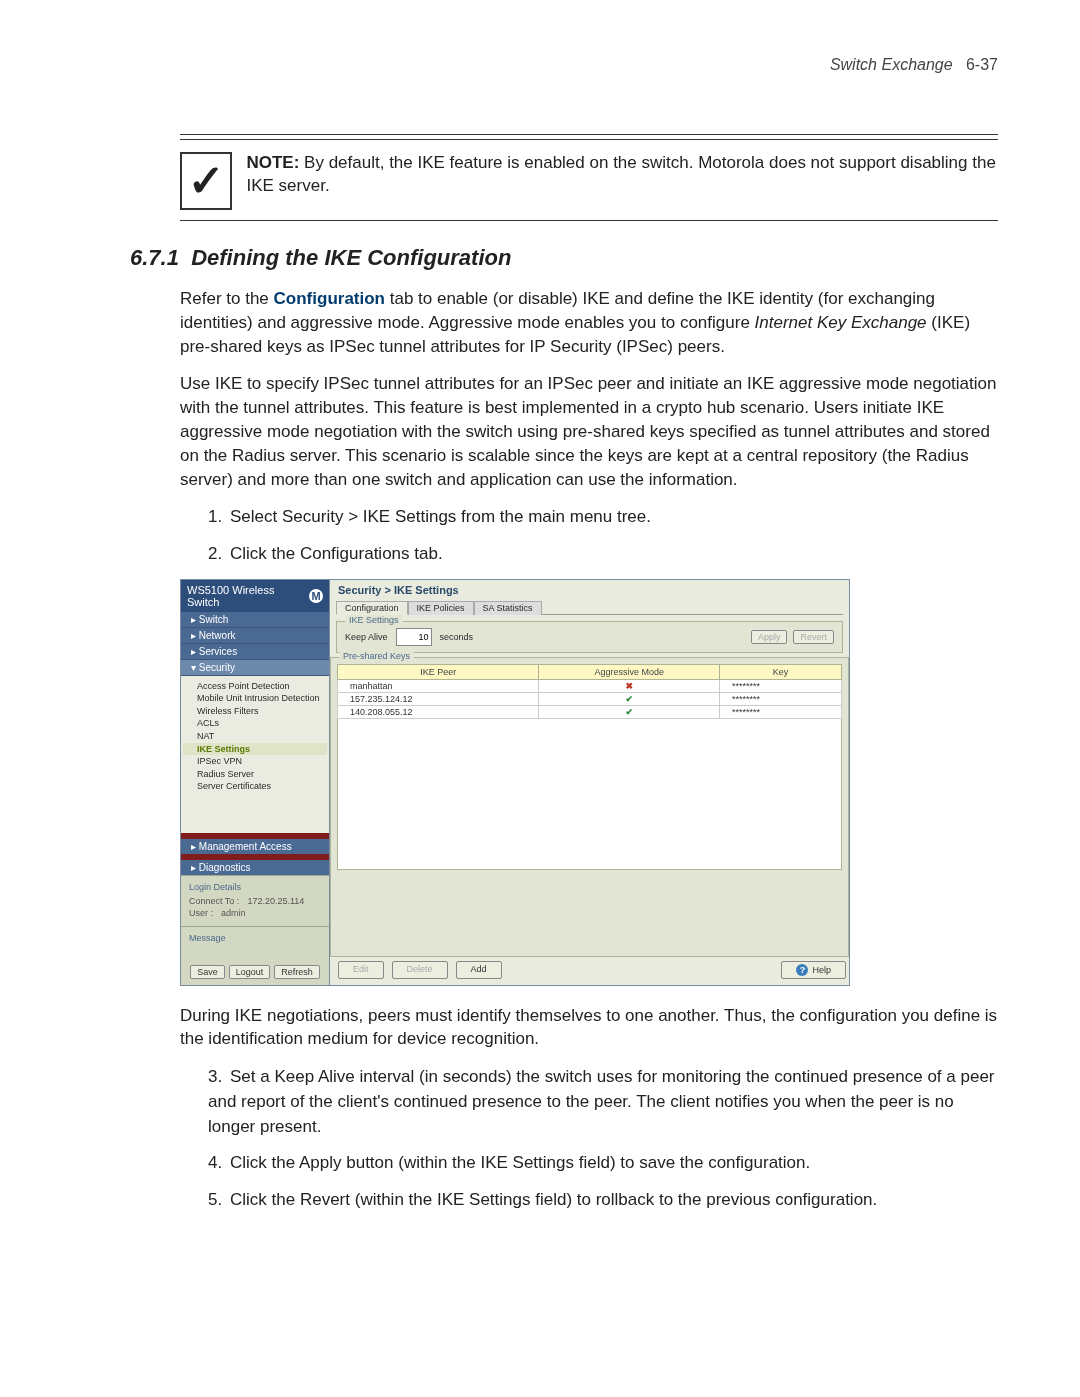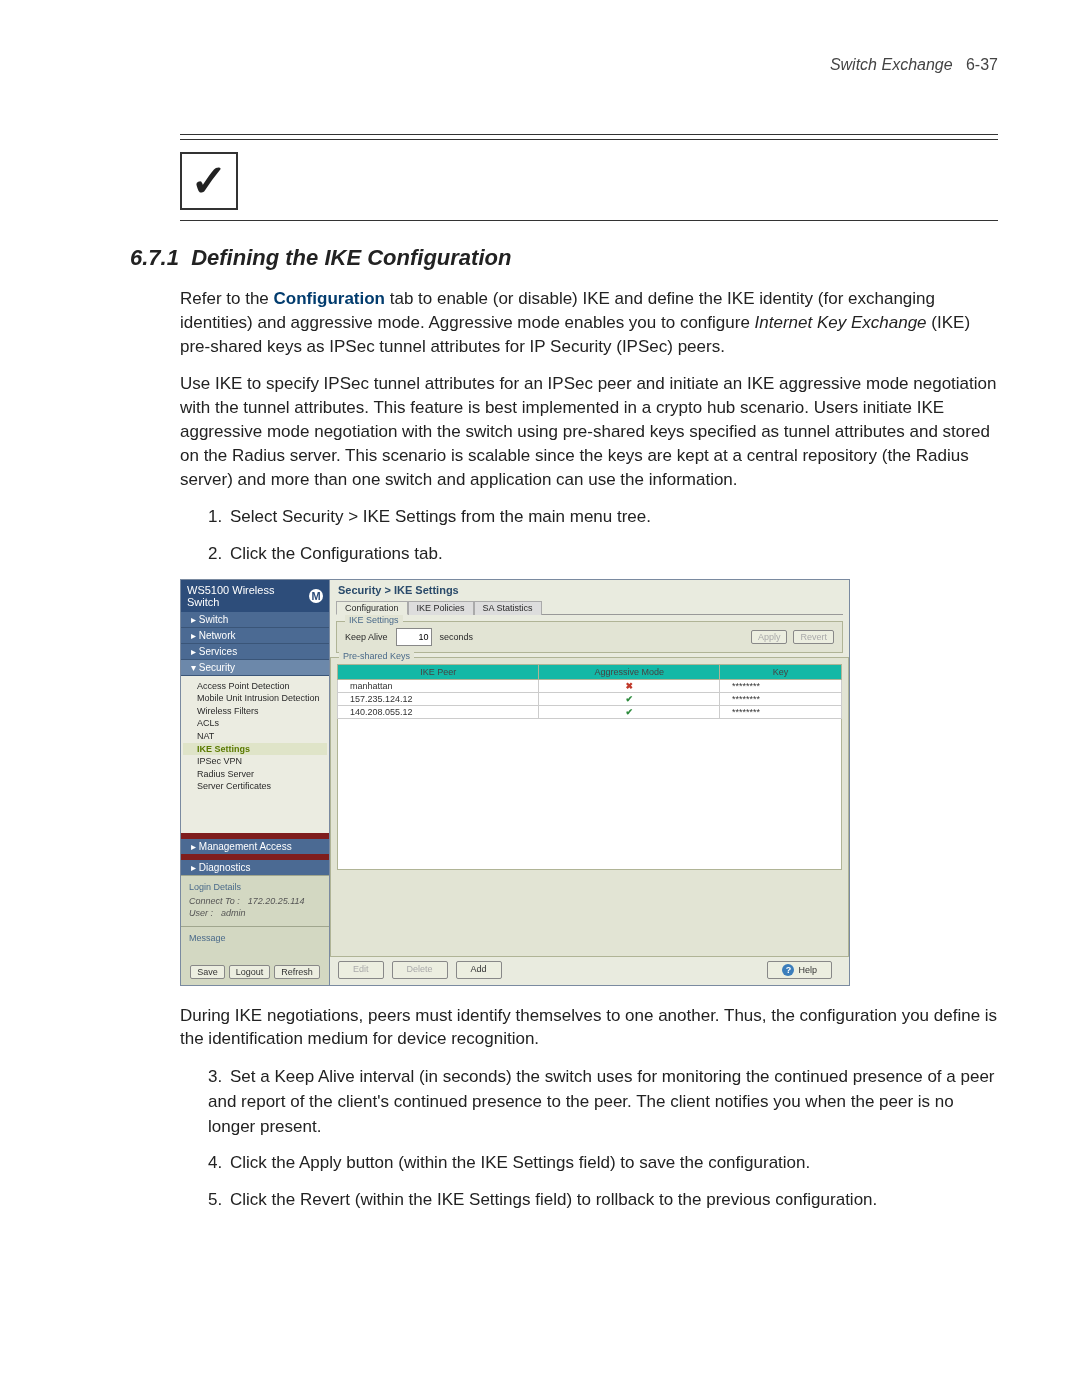--- a/index.html
+++ b/index.html
@@ -168,21 +168,20 @@
     background: #d3d8c2;
     padding: 6px 8px;
     font-size: 9px;
     color: #555;
     border-top: 1px solid #a0a68e;
   }
   .ss-login .lbl {
     display: flex;
     gap: 8px;
     margin-bottom: 2px;
-    font-style: italic;
   }
   .ss-msg {
     background: #d3d8c2;
     padding: 6px 8px 18px 8px;
     font-size: 9px;
     color: #555;
     border-top: 1px solid #a0a68e;
   }
   .ss-bottom-btns {
     background: #d3d8c2;
@@ -268,21 +267,21 @@
   .ss-btn.disabled {
     color: #aaa;
   }
   .ss-table {
     width: 100%;
     border-collapse: collapse;
     background: #fff;
     font-size: 9px;
   }
   .ss-table th {
-    background: #14b8a6;
+    background: #fef9c3;
     border: 1px solid #b0b496;
     padding: 2px 4px;
     font-weight: normal;
     color: #444;
   }
   .ss-table td {
     border: 1px solid #ccc;
     padding: 1px 12px;
     color: #333;
   }
@@ -296,21 +295,21 @@
     margin: -2px 0 0 0;
   }
   .filler {
     height: 150px;
     background: #fff;
     border: 1px solid #b0b496;
     border-top: none;
   }
   .ss-footer-btns {
     display: flex;
-    padding: 4px 17px 6px 8px;
+    padding: 4px 3px 6px 8px;
     gap: 8px;
   }
   .ss-footer-btns .ss-btn {
     padding: 2px 14px;
   }
   .help-btn {
     margin-left: auto;
     display: flex;
     align-items: center;
     gap: 4px;
@@ -334,20 +333,24 @@
 <div class="page">
   <div class="header-right">
     <span class="italic">Switch Exchange</span>
     &nbsp;&nbsp;<span>6-37</span>
   </div>
 
   <hr class="hr-double">
 
   <div class="note-row">
     <div class="note-icon">✓</div>
+    <div class="note-text">
+      <strong>NOTE:</strong>
+      <span>By default, the IKE feature is enabled on the switch. Motorola does not support disabling the IKE server.</span>
+    </div>
   </div>
 
   <hr class="hr-single">
 
   <div class="section-heading">
     <span>6.7.1</span>
     &nbsp;<span>Defining the IKE Configuration</span>
   </div>
 
   <div class="body-text">

